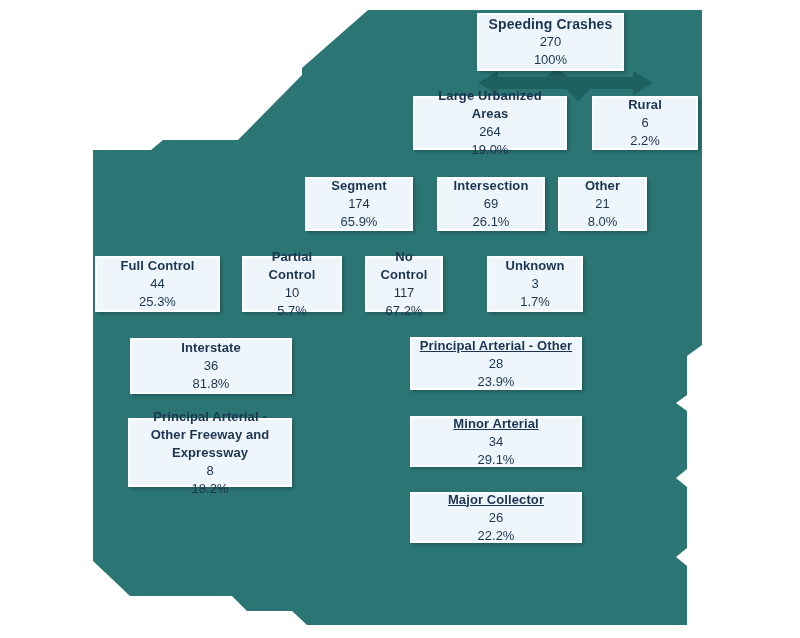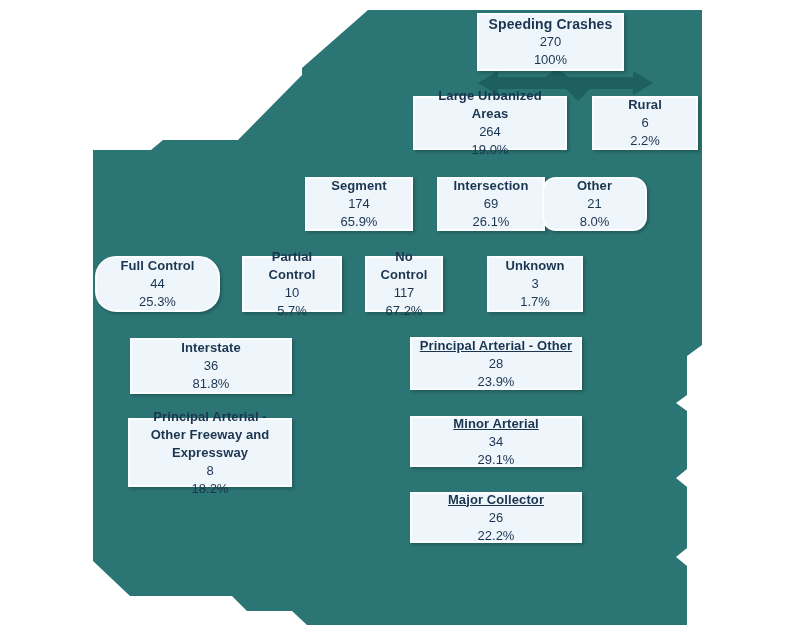--- a/index.html
+++ b/index.html
@@ -88,27 +88,27 @@
   <div class="node" style="left:305px; top:177px; width:108px; height:54px;">
     <div class="t">Segment</div>
     <div class="v">174</div>
     <div class="p">65.9%</div>
   </div>
   <div class="node" style="left:437px; top:177px; width:108px; height:54px;">
     <div class="t">Intersection</div>
     <div class="v">69</div>
     <div class="p">26.1%</div>
   </div>
-  <div class="node" style="left:542px; top:177px; width:105px; height:54px;border-radius:14px;">
+  <div class="node" style="left:558px; top:177px; width:89px; height:54px;">
     <div class="t">Other</div>
     <div class="v">21</div>
     <div class="p">8.0%</div>
   </div>
 
-  <div class="node" style="left:95px; top:256px; width:125px; height:56px;border-radius:21px;">
+  <div class="node" style="left:95px; top:256px; width:125px; height:56px;">
     <div class="t">Full Control</div>
     <div class="v">44</div>
     <div class="p">25.3%</div>
   </div>
   <div class="node" style="left:242px; top:256px; width:100px; height:56px;">
     <div class="t">Partial Control</div>
     <div class="v">10</div>
     <div class="p">5.7%</div>
   </div>
   <div class="node" style="left:365px; top:256px; width:78px; height:56px;">

